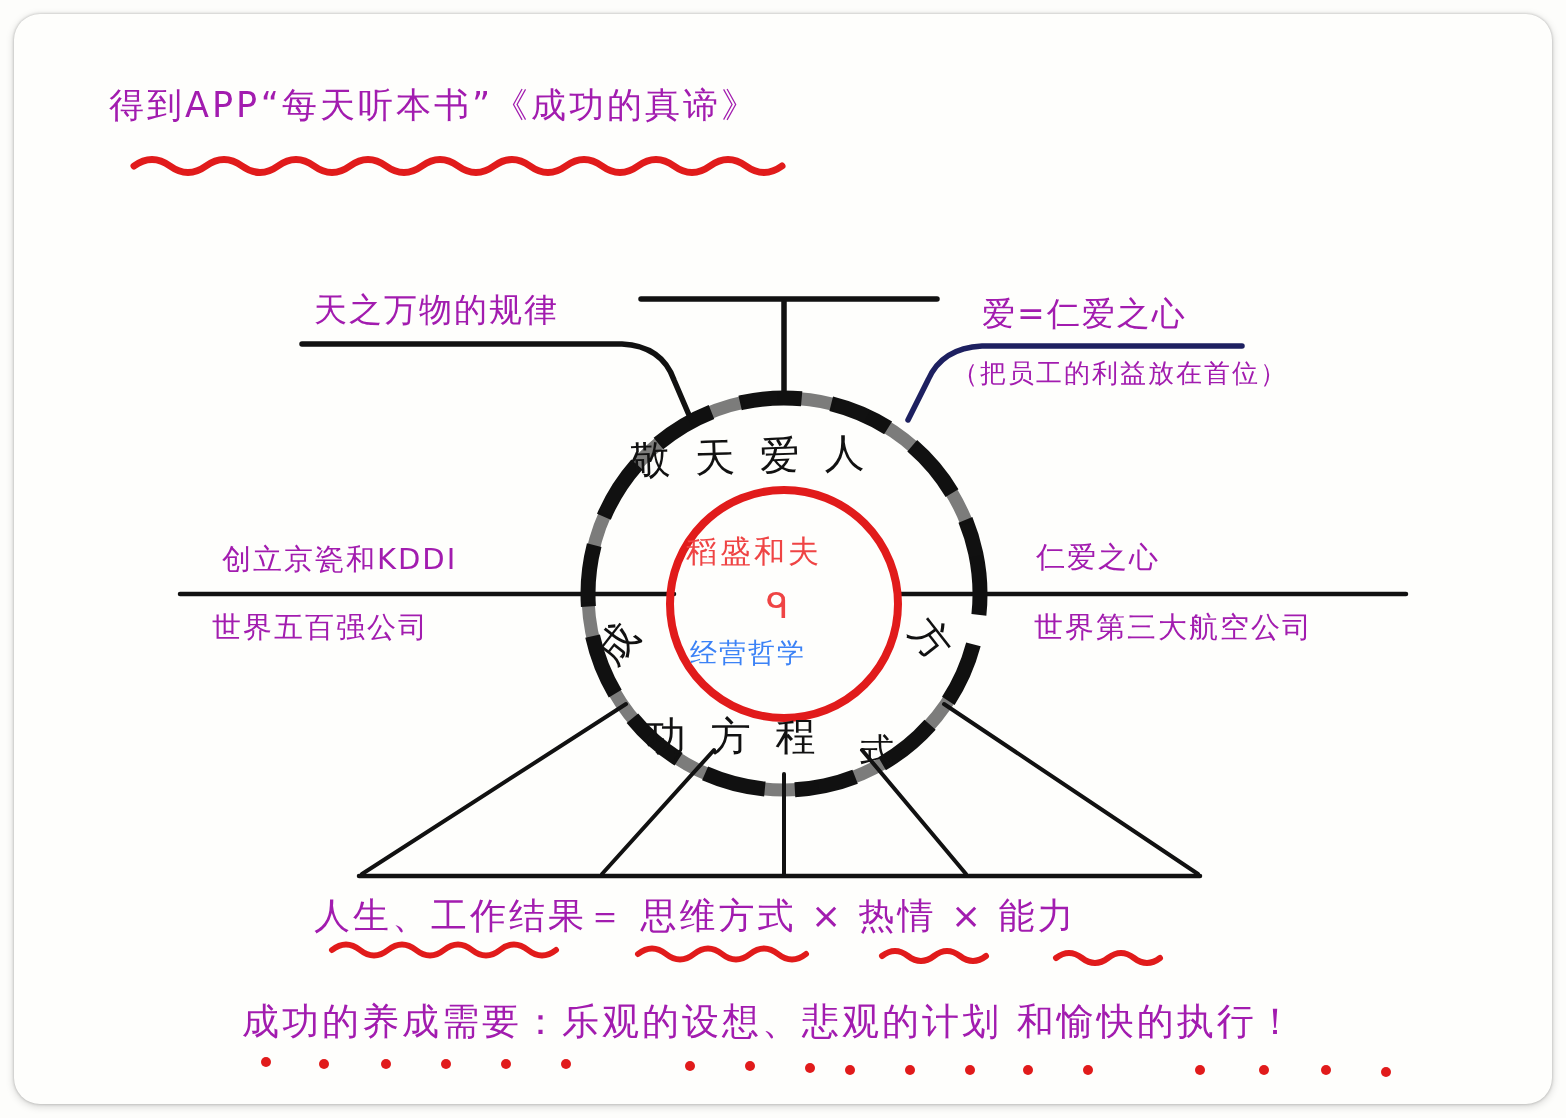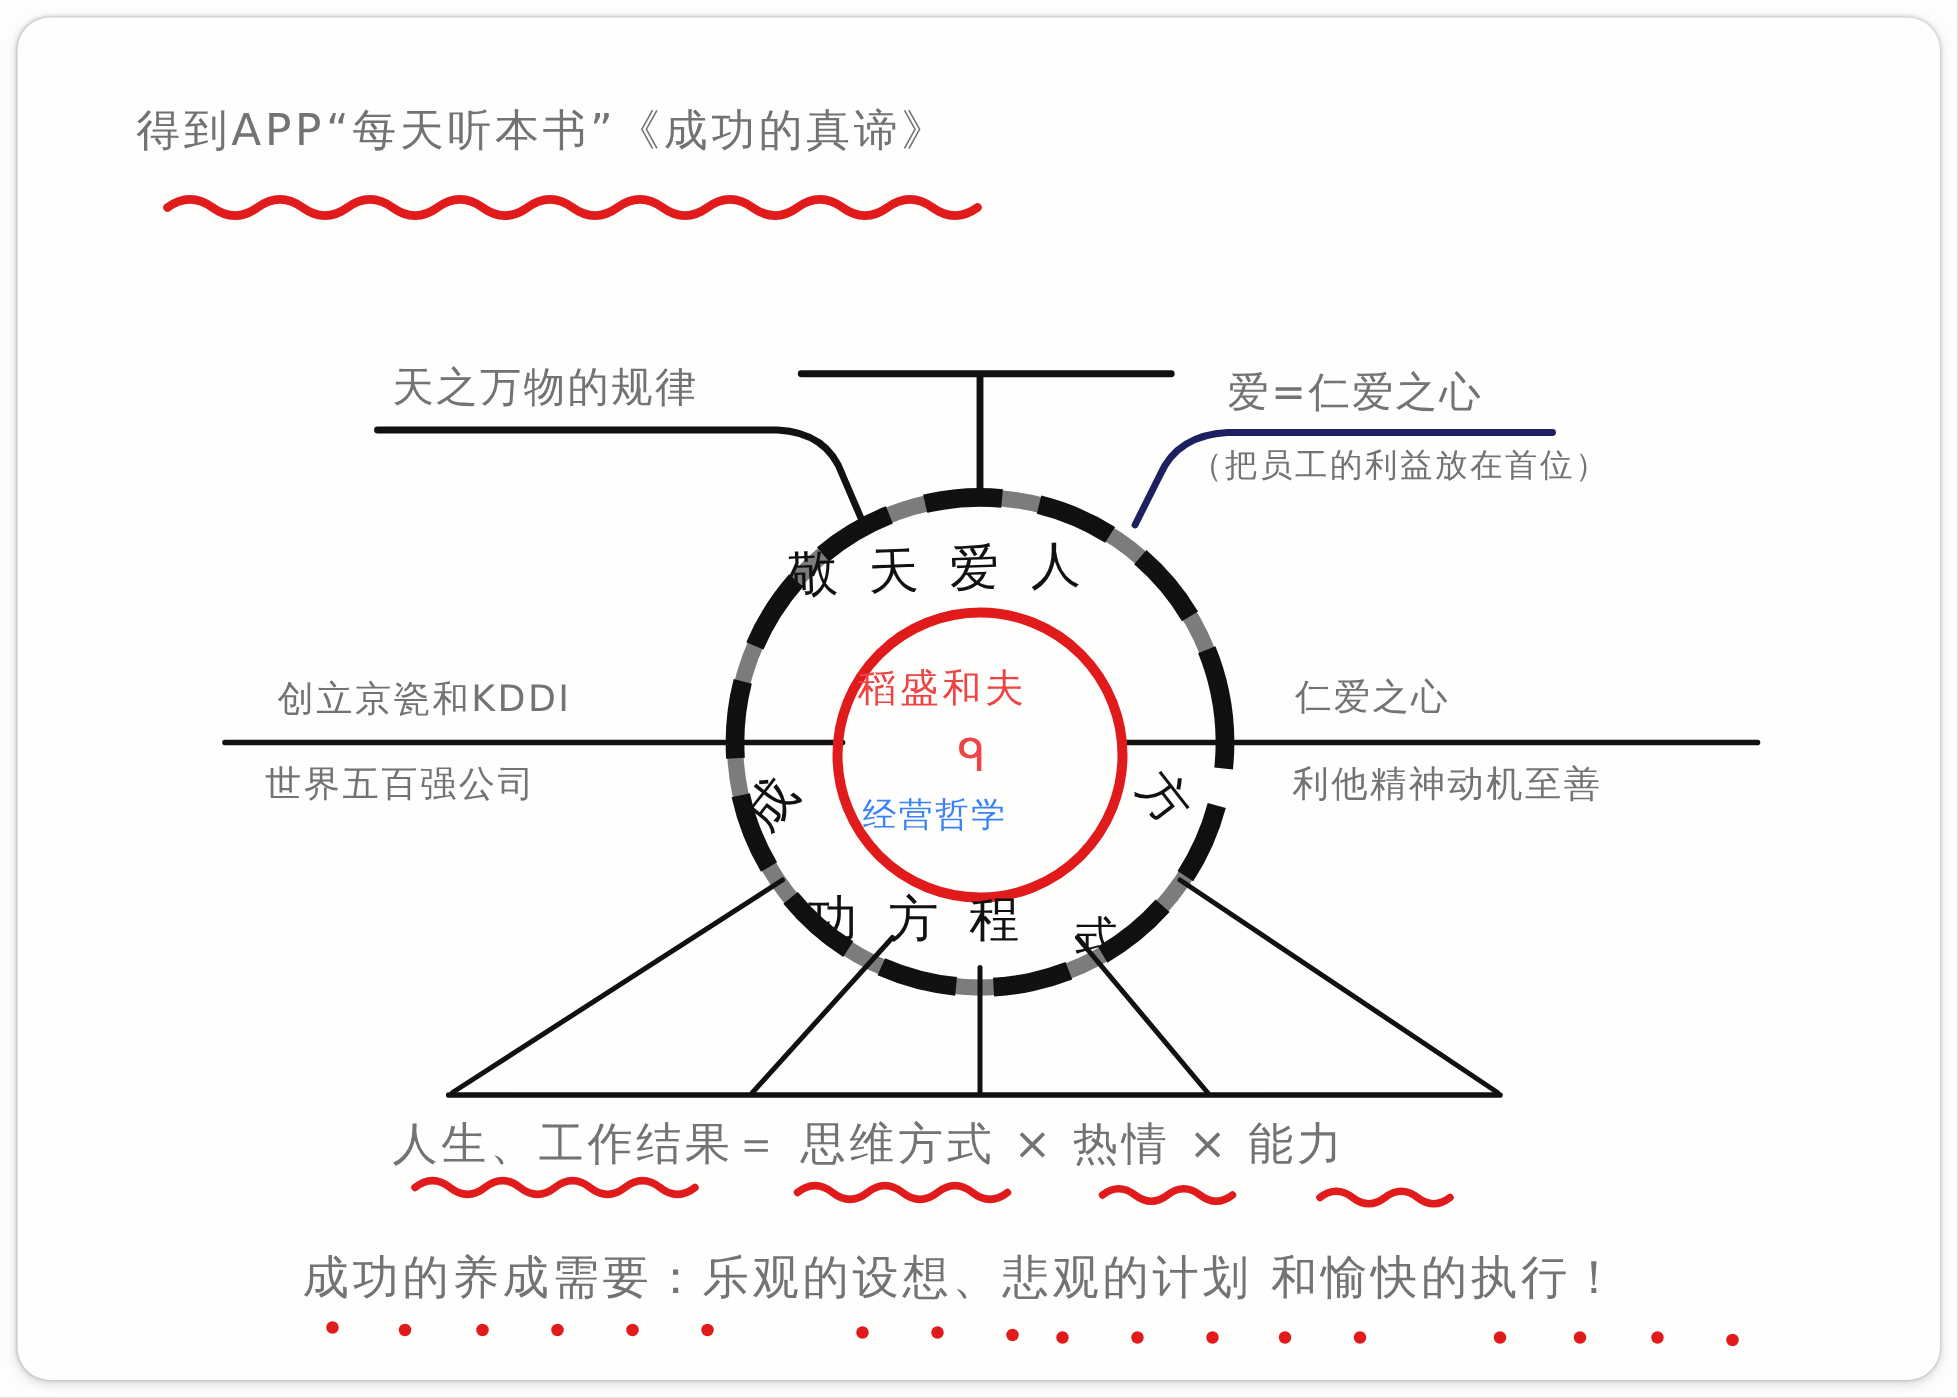--- a/index.html
+++ b/index.html
@@ -35,21 +35,21 @@
     position: absolute;
     left: 0;
     top: 0;
     width: 1566px;
     height: 1118px;
     pointer-events: none;
   }
   .hand {
     position: absolute;
     font-family: "DejaVu Sans", sans-serif;
-    color: #737373;
+    color: #a21caf;
     white-space: nowrap;
     letter-spacing: 2px;
     line-height: 1.1;
   }
   .title      { font-size: 35px; letter-spacing: 3px; }
   .big        { font-size: 33px; }
   .mid        { font-size: 29px; }
   .small      { font-size: 26px; }
   .ring-text  { font-size: 40px; letter-spacing: 6px; color: #111; }
   .core-text  { font-size: 31px; color: #ef4444; letter-spacing: 3px; }
@@ -123,21 +123,21 @@
     <div class="hand big" style="left:300px; top:278px;">天之万物的规律</div>
 
 
     <div class="hand big" style="left:968px; top:282px;">爱=仁爱之心</div>
     <div class="hand small" style="left:938px; top:345px;">（把员工的利益放在首位）</div>
 
     <div class="hand mid" style="left:208px; top:530px;">创立京瓷和KDDI</div>
     <div class="hand mid" style="left:198px; top:598px;">世界五百强公司</div>
 
     <div class="hand mid" style="left:1022px; top:528px;">仁爱之心</div>
-    <div class="hand mid" style="left:1020px; top:598px;">利他精神动机至善</div>
+    <div class="hand mid" style="left:1020px; top:598px;">世界第三大航空公司</div>
 
     <div class="hand ring-text" style="left:616px; top:420px; transform: rotate(-2deg);">敬 天   爱 人</div>
 
     <div class="hand ring-text rot-l2" style="left:582px; top:605px;">成</div>
     <div class="hand ring-text rot-r2" style="left:896px; top:605px;">方</div>
     <div class="hand ring-text" style="left:632px; top:700px;">功  方  程</div>
     <div class="hand ring-text" style="left:846px; top:718px; font-size:34px;">式</div>
 
     <div class="hand core-text" style="left:672px; top:520px;">稻盛和夫</div>
     <div class="hand core-text" style="left:752px; top:572px; font-size:36px;">ᑫ</div>

